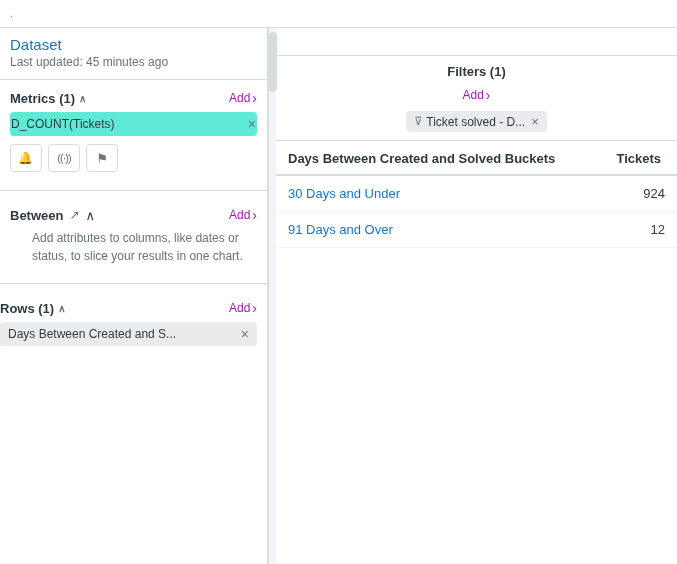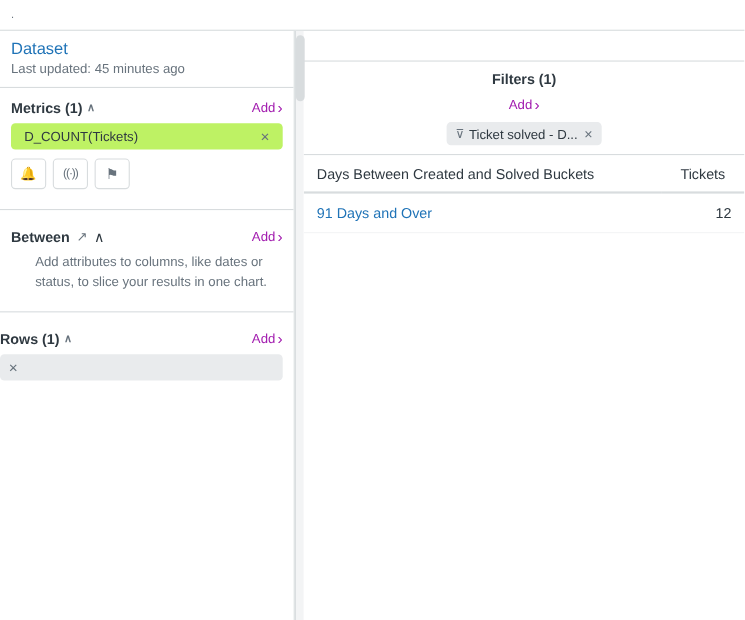--- a/index.html
+++ b/index.html
@@ -98,23 +98,23 @@
       align-items: center;
       gap: 2px;
     }
 
     .add-link::after {
       content: '›';
       font-size: 14px;
     }
 
     .metric-chip {
-      background: #bef264;
+      background: #5eead4;
       border-radius: 4px;
-      padding: 5px 12px;
+      padding: 5px 1px;
       display: flex;
       align-items: center;
       justify-content: space-between;
       margin-bottom: 8px;
     }
 
     .metric-chip-label {
       font-size: 12px;
       color: #2f3941;
     }
@@ -270,21 +270,21 @@
     }
 
     thead tr {
       border-bottom: 2px solid #d8dcde;
     }
 
     th {
       text-align: left;
       padding: 10px 12px 8px 12px;
       font-size: 13px;
-      font-weight: 400;
+      font-weight: 700;
       color: #2f3941;
     }
 
     th.num-col {
       text-align: center;
     }
 
     td {
       padding: 10px 12px;
       font-size: 13px;
@@ -380,20 +380,21 @@
     <div class="rows-section">
       <div class="section-header">
         <div class="section-title">
           <span>Rows (1)</span>
           <span class="chevron">∧</span>
         </div>
         <div class="add-link">Add</div>
       </div>
 
       <div class="row-chip">
+        <span class="metric-chip-label">Days Between Created and S...</span>
         <span class="chip-close">×</span>
       </div>
     </div>
 
   </div>
 
   <div class="scroll-divider">
     <div class="vertical-scroll-bar"></div>
   </div>
 
@@ -414,20 +415,24 @@
 
     <div class="table-container">
       <table>
         <thead>
           <tr>
             <th>Days Between Created and Solved Buckets</th>
             <th class="num-col">Tickets</th>
           </tr>
         </thead>
         <tbody id="table-body">
+        <tr>
+              <td class="link-col">30 Days and Under</td>
+              <td class="num-col">924</td>
+            </tr>
             <tr>
               <td class="link-col">91 Days and Over</td>
               <td class="num-col">12</td>
             </tr>
           </tbody>
       </table>
     </div>
 
   </div>
 </div>

